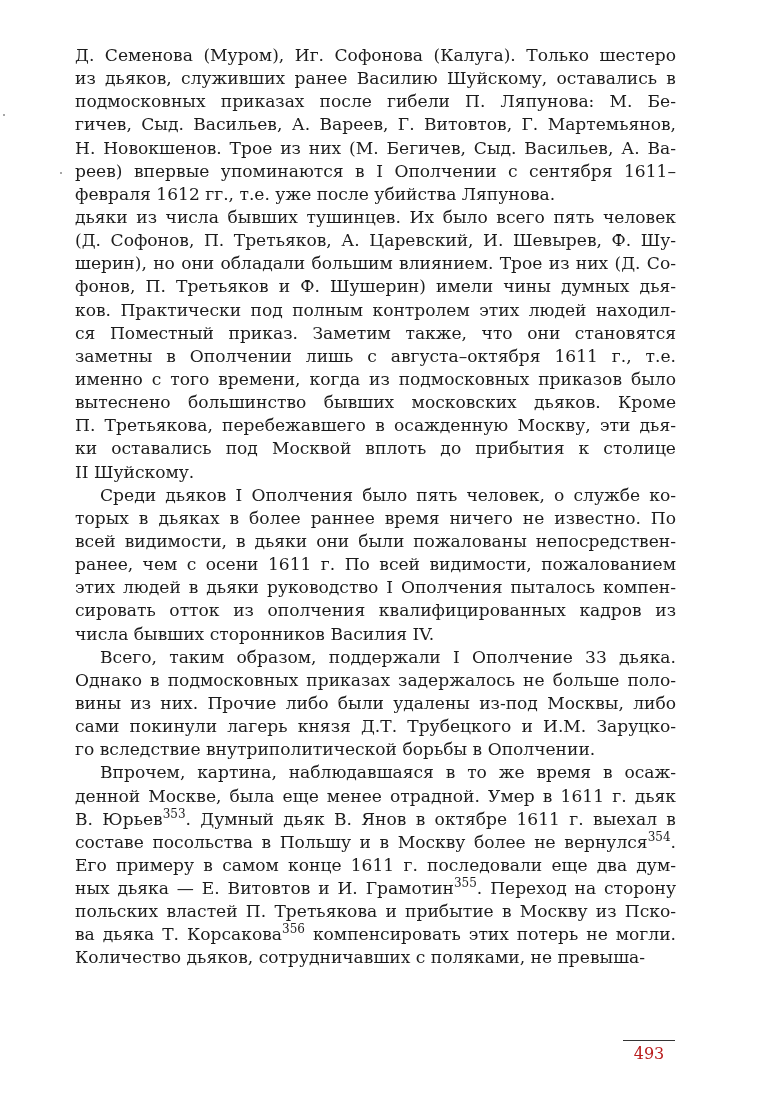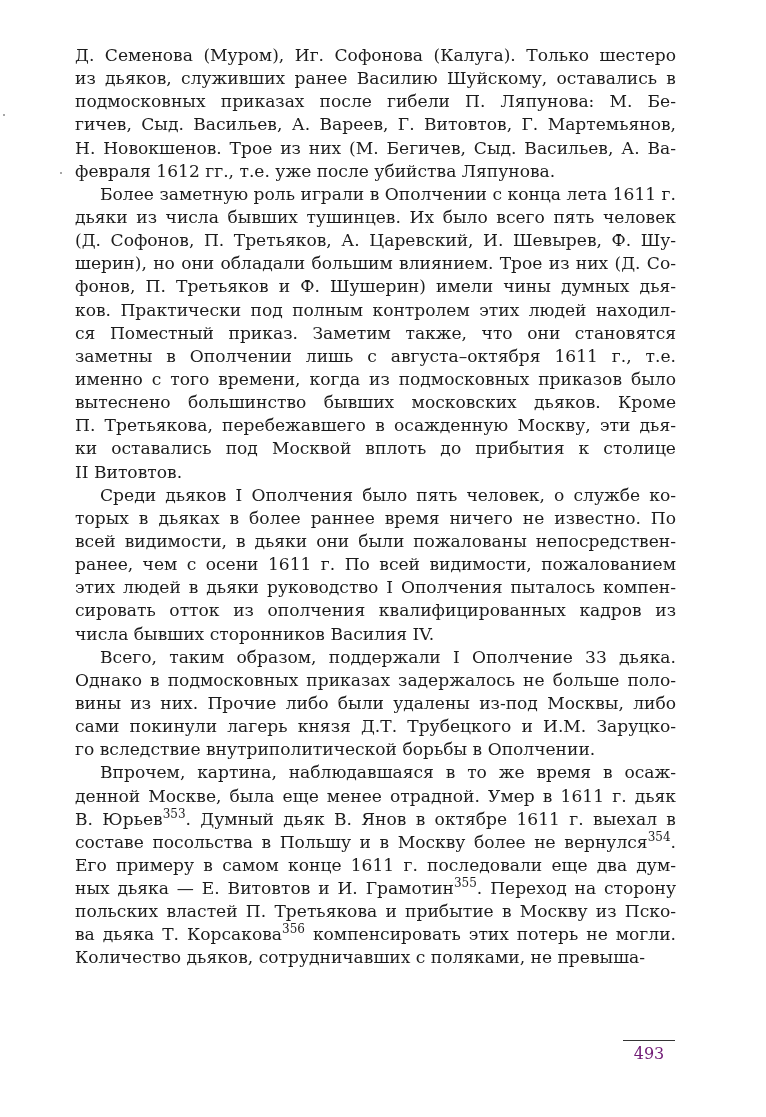--- a/index.html
+++ b/index.html
@@ -12,49 +12,49 @@
   .line {
     display: block; height: 23.15px; white-space: nowrap;
     text-align: justify; text-align-last: justify;
   }
   .line.last { text-align-last: left; }
   .line.indent { padding-left: 25px; }
   sup { font-size: 12px; line-height: 0; vertical-align: 7px; }
   .para { display: block; }
   .pagenum-wrap { position: absolute; left: 623px; top: 1040px; width: 52px; text-align: center; }
   .pagenum-rule { height: 1px; background: #333; margin-bottom: 3px; }
-  .pagenum { font-family: "DejaVu Serif", "Liberation Serif", serif; font-size: 16px; color: #701a75; }
+  .pagenum { font-family: "DejaVu Serif", "Liberation Serif", serif; font-size: 16px; color: #b91c1c; }
   .speck { position: absolute; width: 2px; height: 2px; background: #888; border-radius: 1px; }
 </style>
 </head>
 <body>
 
 <div class="page" id="page-body">
     <div class="para">
       <span class="line">Д. Семенова (Муром), Иг. Софонова (Калуга). Только шестеро</span>
       <span class="line">из дьяков, служивших ранее Василию Шуйскому, оставались в</span>
       <span class="line">подмосковных приказах после гибели П. Ляпунова: М. Бе-</span>
       <span class="line">гичев, Сыд. Васильев, А. Вареев, Г. Витовтов, Г. Мартемьянов,</span>
       <span class="line">Н. Новокшенов. Трое из них (М. Бегичев, Сыд. Васильев, А. Ва-</span>
+      <span class="line">реев) впервые упоминаются в I Ополчении с сентября 1611–</span>
       <span class="line last">февраля 1612 гг., т.е. уже после убийства Ляпунова.</span>
     </div>
     <div class="para">
-      <span class="line indent">Более заметную роль играли в Ополчении с конца лета 1611 г.</span>
       <span class="line">дьяки из числа бывших тушинцев. Их было всего пять человек</span>
       <span class="line">(Д. Софонов, П. Третьяков, А. Царевский, И. Шевырев, Ф. Шу-</span>
       <span class="line">шерин), но они обладали большим влиянием. Трое из них (Д. Со-</span>
       <span class="line">фонов, П. Третьяков и Ф. Шушерин) имели чины думных дья-</span>
       <span class="line">ков. Практически под полным контролем этих людей находил-</span>
       <span class="line">ся Поместный приказ. Заметим также, что они становятся</span>
       <span class="line">заметны в Ополчении лишь с августа–октября 1611 г., т.е.</span>
       <span class="line">именно с того времени, когда из подмосковных приказов было</span>
       <span class="line">вытеснено большинство бывших московских дьяков. Кроме</span>
       <span class="line">П. Третьякова, перебежавшего в осажденную Москву, эти дья-</span>
       <span class="line">ки оставались под Москвой вплоть до прибытия к столице</span>
-      <span class="line last">II Витовтов.</span>
+      <span class="line last">II Шуйскому.</span>
     </div>
     <div class="para">
       <span class="line indent">Среди дьяков I Ополчения было пять человек, о службе ко-</span>
       <span class="line">торых в дьяках в более раннее время ничего не известно. По</span>
       <span class="line">всей видимости, в дьяки они были пожалованы непосредствен-</span>
       <span class="line">ранее, чем с осени 1611 г. По всей видимости, пожалованием</span>
       <span class="line">этих людей в дьяки руководство I Ополчения пыталось компен-</span>
       <span class="line">сировать отток из ополчения квалифицированных кадров из</span>
       <span class="line last">числа бывших сторонников Василия IV.</span>
     </div>

